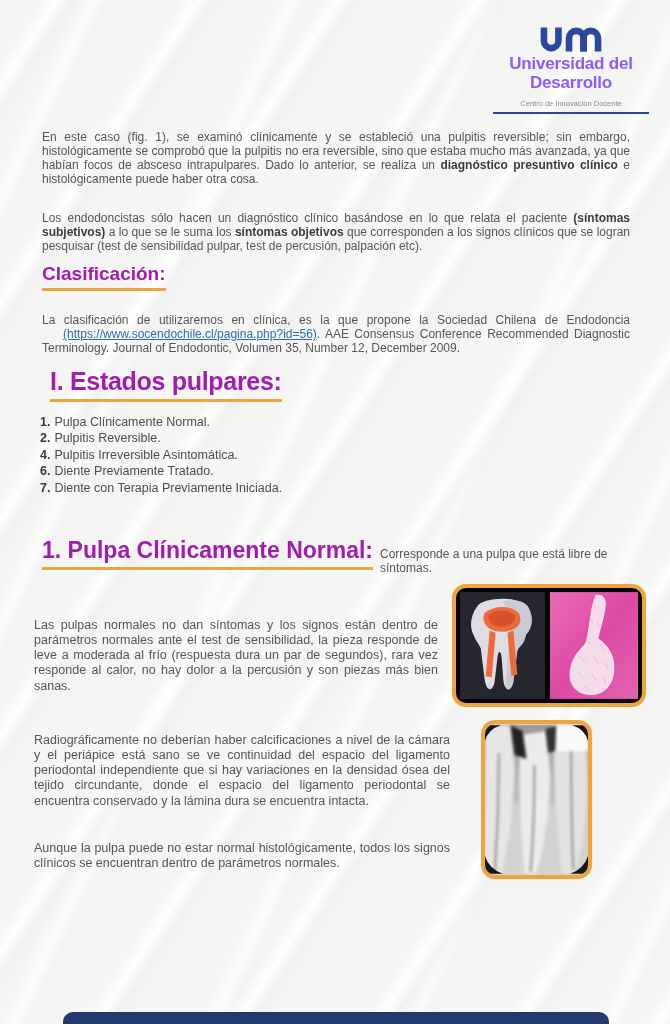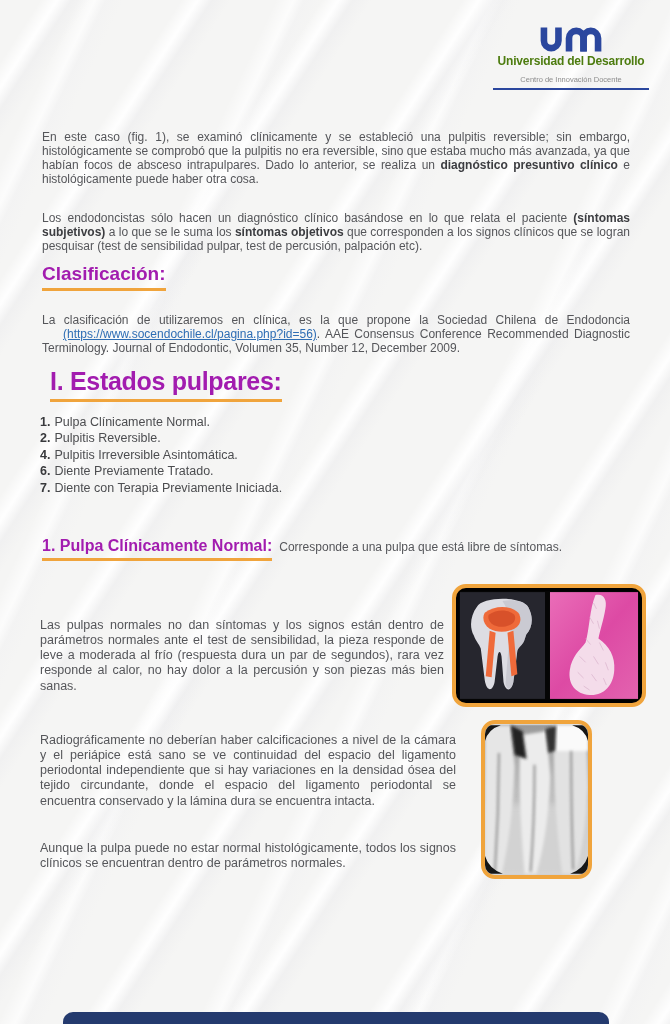--- a/index.html
+++ b/index.html
@@ -19,32 +19,32 @@
         rgba(255,255,255,0) 76px, rgba(255,255,255,0) 118px),
       repeating-linear-gradient(115deg,
         rgba(255,255,255,0) 0px, rgba(255,255,255,0) 70px,
         rgba(255,255,255,0.7) 86px, rgba(240,240,242,0.35) 96px,
         rgba(255,255,255,0) 112px, rgba(255,255,255,0) 180px);
   }
   .abs{position:absolute;}
   
   .logo{top:26px;right:14px;width:170px;text-align:center;}
   .logo .mark{display:block;margin:0 auto 2px auto;}
-  .logo .uni{font-size:12px;font-weight:bold;color:#4d7c0f;letter-spacing:-0.2px;line-height:1.1;}
+  .logo .uni{font-size:17px;font-weight:bold;color:#8b5cf6;letter-spacing:-0.2px;line-height:1.1;}
   .logo .centro{font-size:7.5px;color:#8c8c8c;margin-top:3px;padding-bottom:4px;border-bottom:2px solid #2b479e;display:inline-block;min-width:156px;}
   
   .para{left:42px;width:588px;font-size:12px;line-height:1.18;color:#55565a;text-align:justify;}
   .para strong,.col-para strong{color:#3c3d41;}
-  .col-para{left:40px;width:404px;font-size:12.5px;line-height:1.22;color:#55565a;text-align:justify;}
+  .col-para{left:34px;width:404px;font-size:12.5px;line-height:1.22;color:#55565a;text-align:justify;}
   .h-blue{color:#a21caf;font-weight:bold;}
   .h1{left:42px;font-size:19px;}
   .h1 .u,.h2 .u,.h3 .u{display:inline-block;border-bottom:3px solid #f0a43c;padding-bottom:3px;}
   .h2{left:50px;font-size:25px;letter-spacing:-0.3px;text-decoration:underline;}
   .h3row{left:42px;width:588px;display:flex;align-items:baseline;gap:7px;}
-  .h3{font-size:16px;white-space:nowrap;}
+  .h3{font-size:23px;white-space:nowrap;}
   .h3tail{font-size:12px;color:#55565a;}
   .link{color:#2e6db4;text-decoration:underline;margin-left:21px;}
   
   .est-list{left:40px;width:500px;}
   .est-item{font-size:12.5px;line-height:16.4px;color:#4c4d50;}
   .est-item .n{font-weight:bold;color:#38393c;margin-right:4px;}
   
   .fig-card{background:#000;border:4px solid #f0a43c;border-radius:14px;box-sizing:border-box;overflow:hidden;}
   .fig1{left:452px;top:584px;width:194px;height:123px;padding:3px;}
   .fig1 svg{display:block;width:100%;height:100%;}

